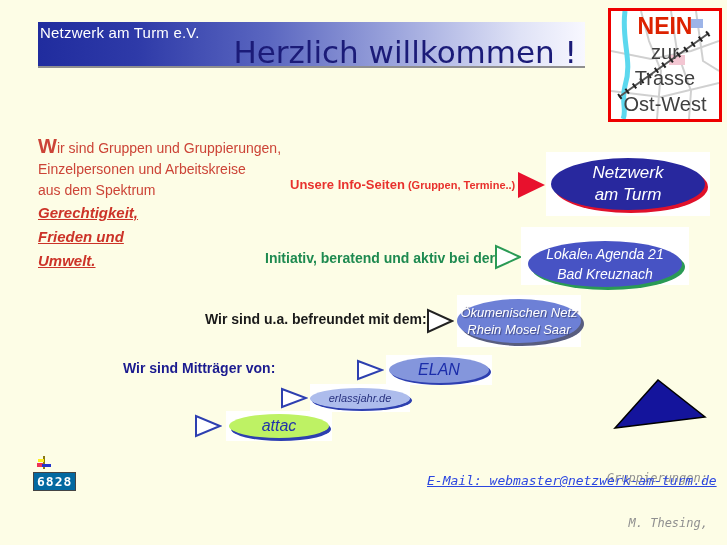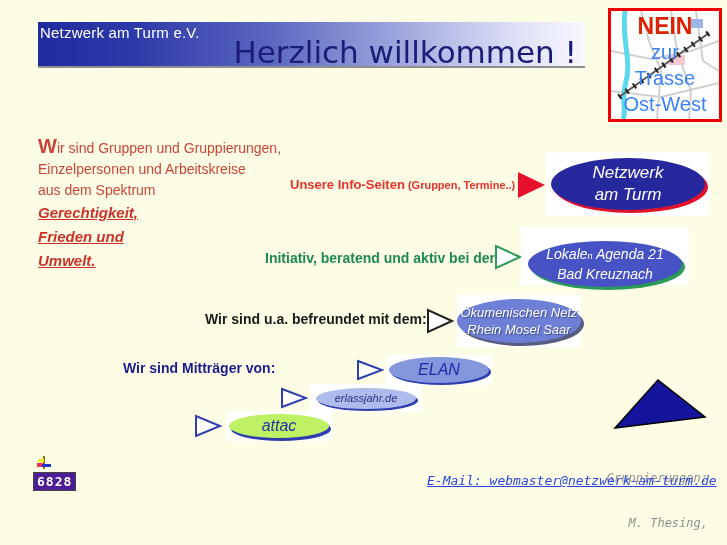--- a/index.html
+++ b/index.html
@@ -33,21 +33,21 @@
   .nein-box{
     left:608px;top:8px;width:108px;height:108px;
     background:#ffffff;border:3px solid #ee0000;
   }
   .nein-map{position:absolute;left:0;top:0;}
   .nein-text{
     position:absolute;left:0;top:2px;width:100%;
     text-align:center;line-height:26px;
   }
   .nein-word{color:#dd2200;font-size:23px;font-weight:bold;}
-  .nein-blue{color:#3b82f6;font-size:20px;}
+  .nein-blue{color:#404040;font-size:20px;}
 
   
   .intro{left:38px;top:136px;width:260px;color:#cc4437;}
   .intro-line{font-size:14px;line-height:21px;}
   .intro-cap{font-size:20px;font-weight:bold;}
   .intro-emph{
     font-size:15px;font-weight:bold;font-style:italic;
     text-decoration:underline;line-height:24px;color:#cc3328;
   }
 
@@ -89,21 +89,21 @@
     font-size:12px;line-height:15px;color:#909090;white-space:pre;
   }
   .email{
     left:427px;top:473px;
     font-family:"DejaVu Sans Mono",monospace;font-style:italic;
     font-size:13px;color:#2b46e0;text-decoration:underline;cursor:pointer;
     white-space:nowrap;
   }
   .counter{
     left:33px;top:472px;
-    background:#4c1d95;color:#ffffff;border:1px solid #444;
+    background:#0369a1;color:#ffffff;border:1px solid #444;
     font-family:"DejaVu Sans Mono",monospace;font-weight:bold;
     font-size:13px;letter-spacing:1px;padding:1px 3px;
   }
   .broken-icon{left:36px;top:456px;}
 </style>
 </head>
 <body>
 
 <div class="abs banner">
   <div class="site-title">Netzwerk am Turm e.V.</div>
@@ -182,21 +182,21 @@
 </svg>
 <div class="abs patch" style="left:386px;top:355px;width:106px;height:30px;">
   <div class="ellipse el-elan">
     <span>ELAN</span>
   </div>
 </div>
 
 <svg class="abs" style="left:280px;top:387px;" width="28" height="22">
   <polygon points="2,2 2,20 26,11" fill="#ffffff" stroke="#2d3fb0" stroke-width="2"></polygon>
 </svg>
-<div class="abs patch" style="left:310px;top:384px;width:112px;height:28px;align-items:center;">
+<div class="abs patch" style="left:310px;top:384px;width:100px;height:28px;align-items:center;">
   <div class="ellipse el-erlass">
     <span>erlassjahr.de</span>
   </div>
 </div>
 
 <svg class="abs" style="left:194px;top:414px;" width="28" height="24">
   <polygon points="2,2 2,22 26,12" fill="#ffffff" stroke="#2d3fb0" stroke-width="2"></polygon>
 </svg>
 <div class="abs patch" style="left:226px;top:411px;width:106px;height:30px;">
   <div class="ellipse el-attac">

